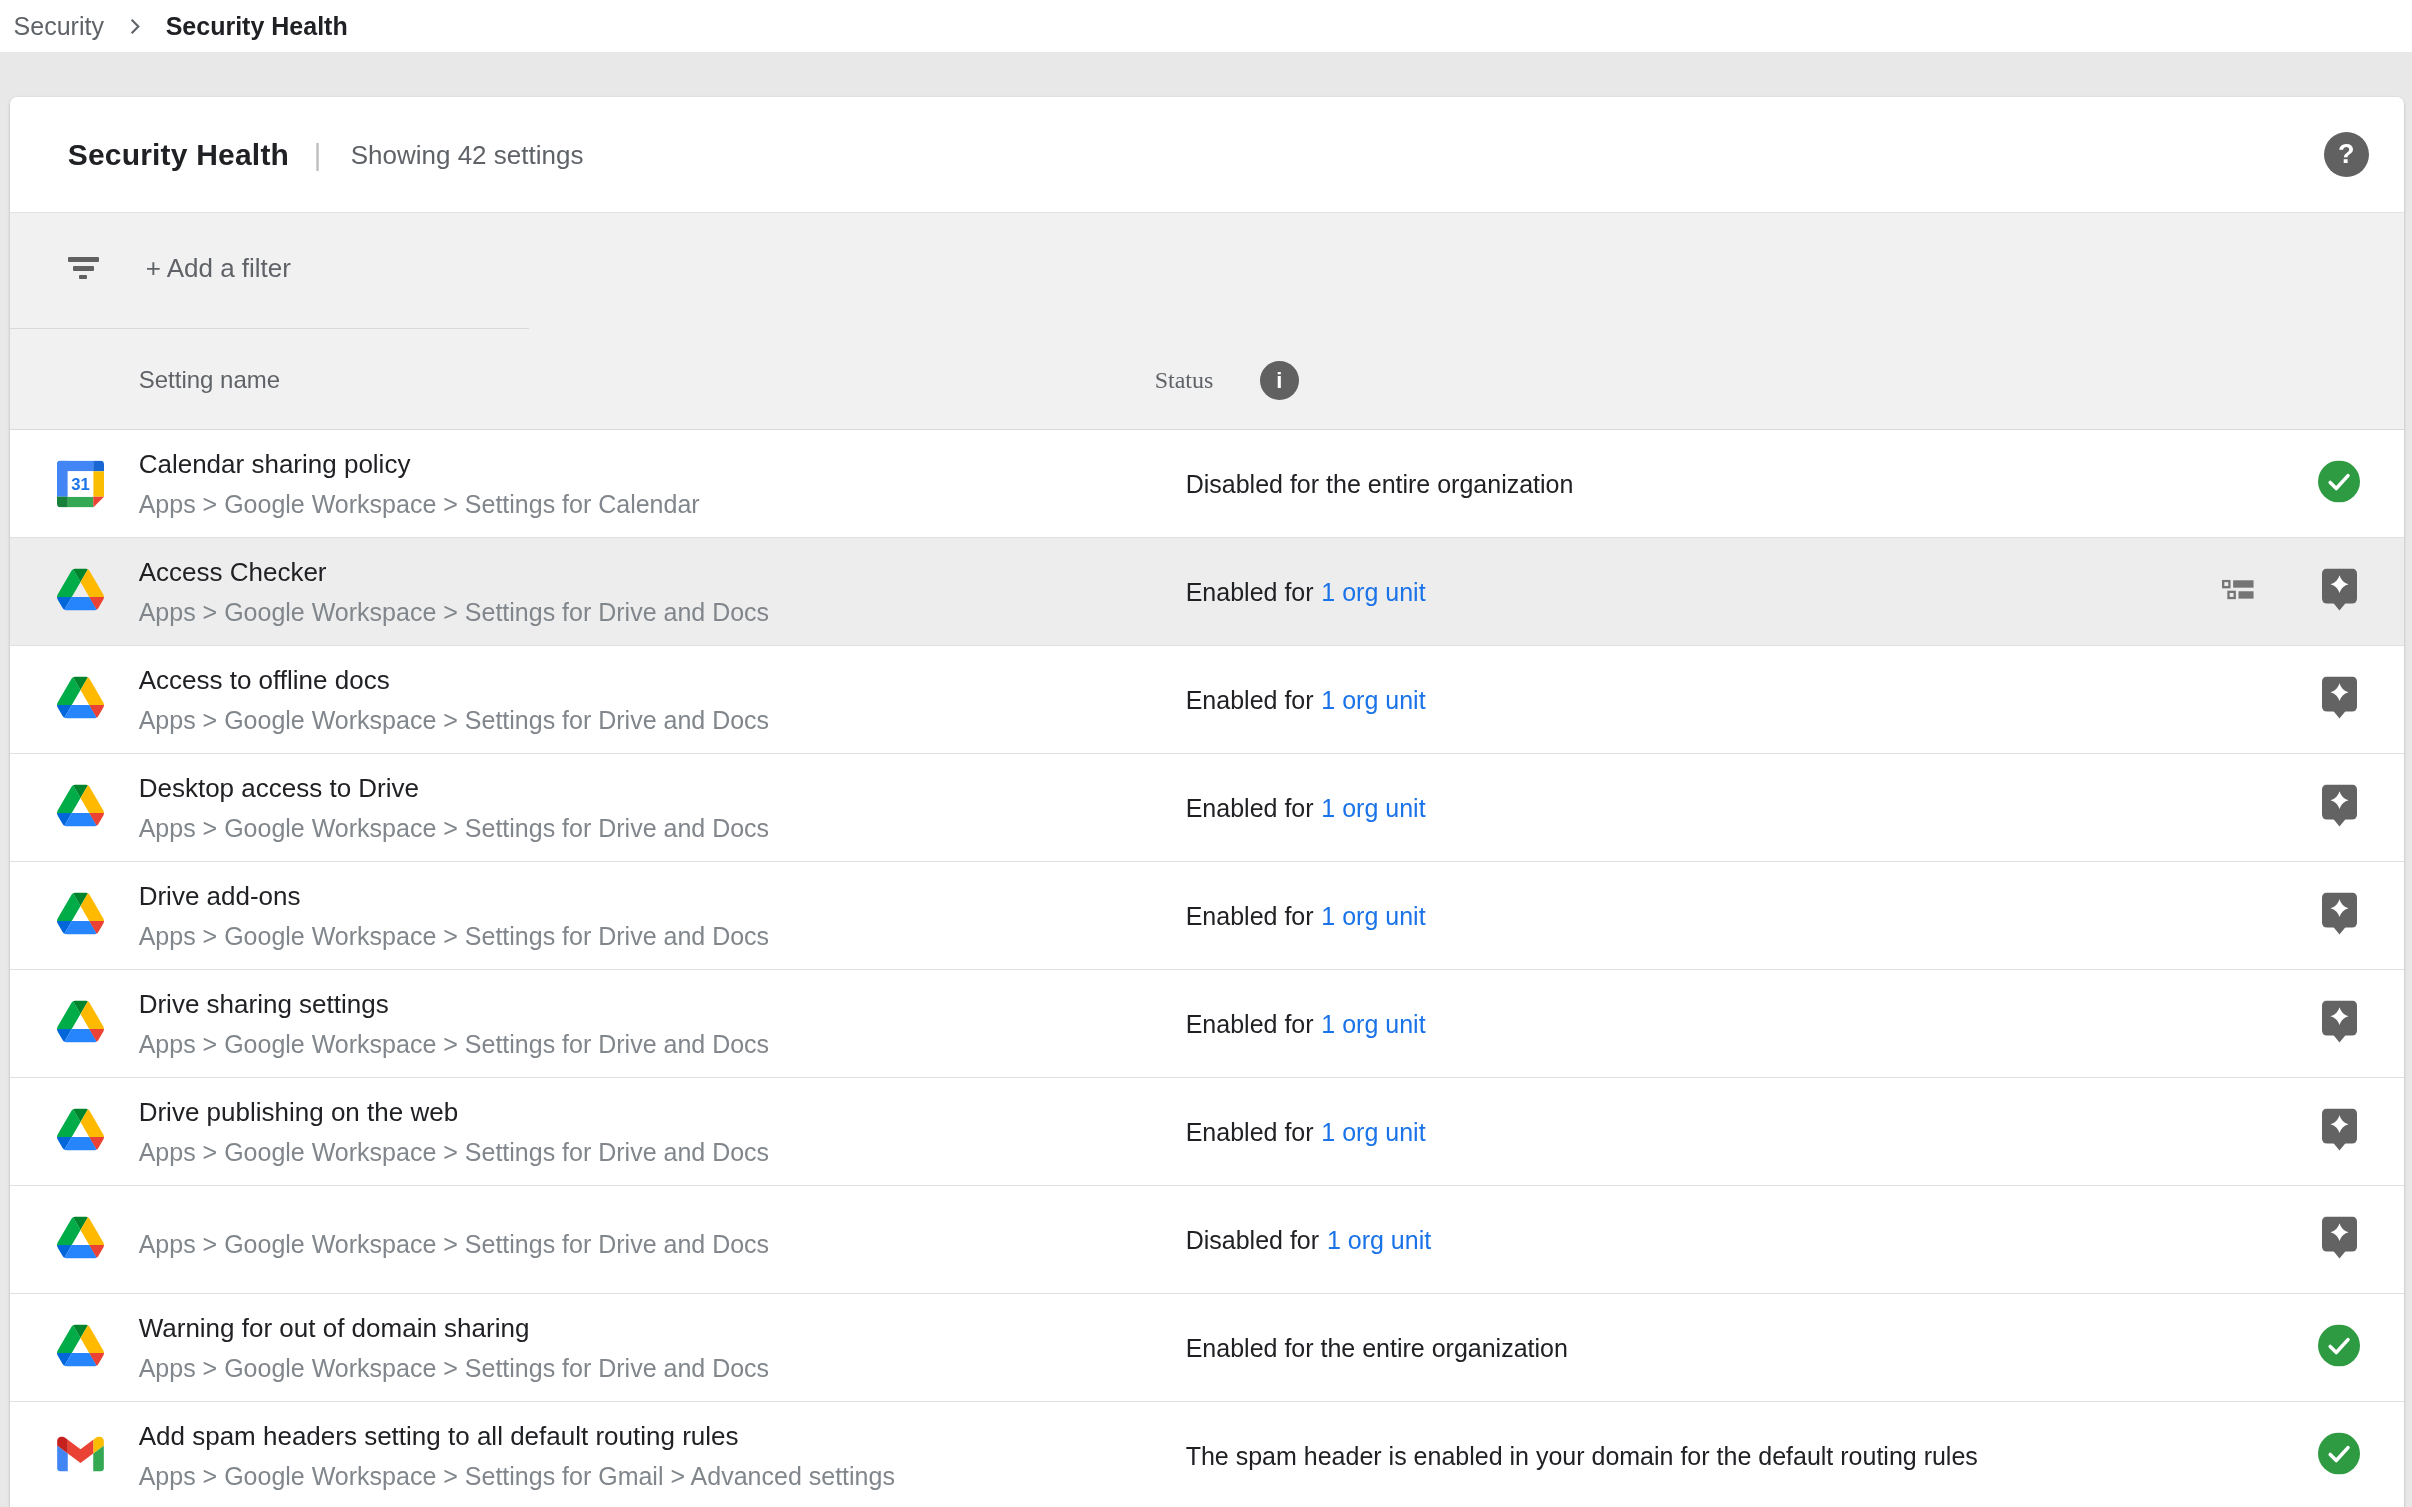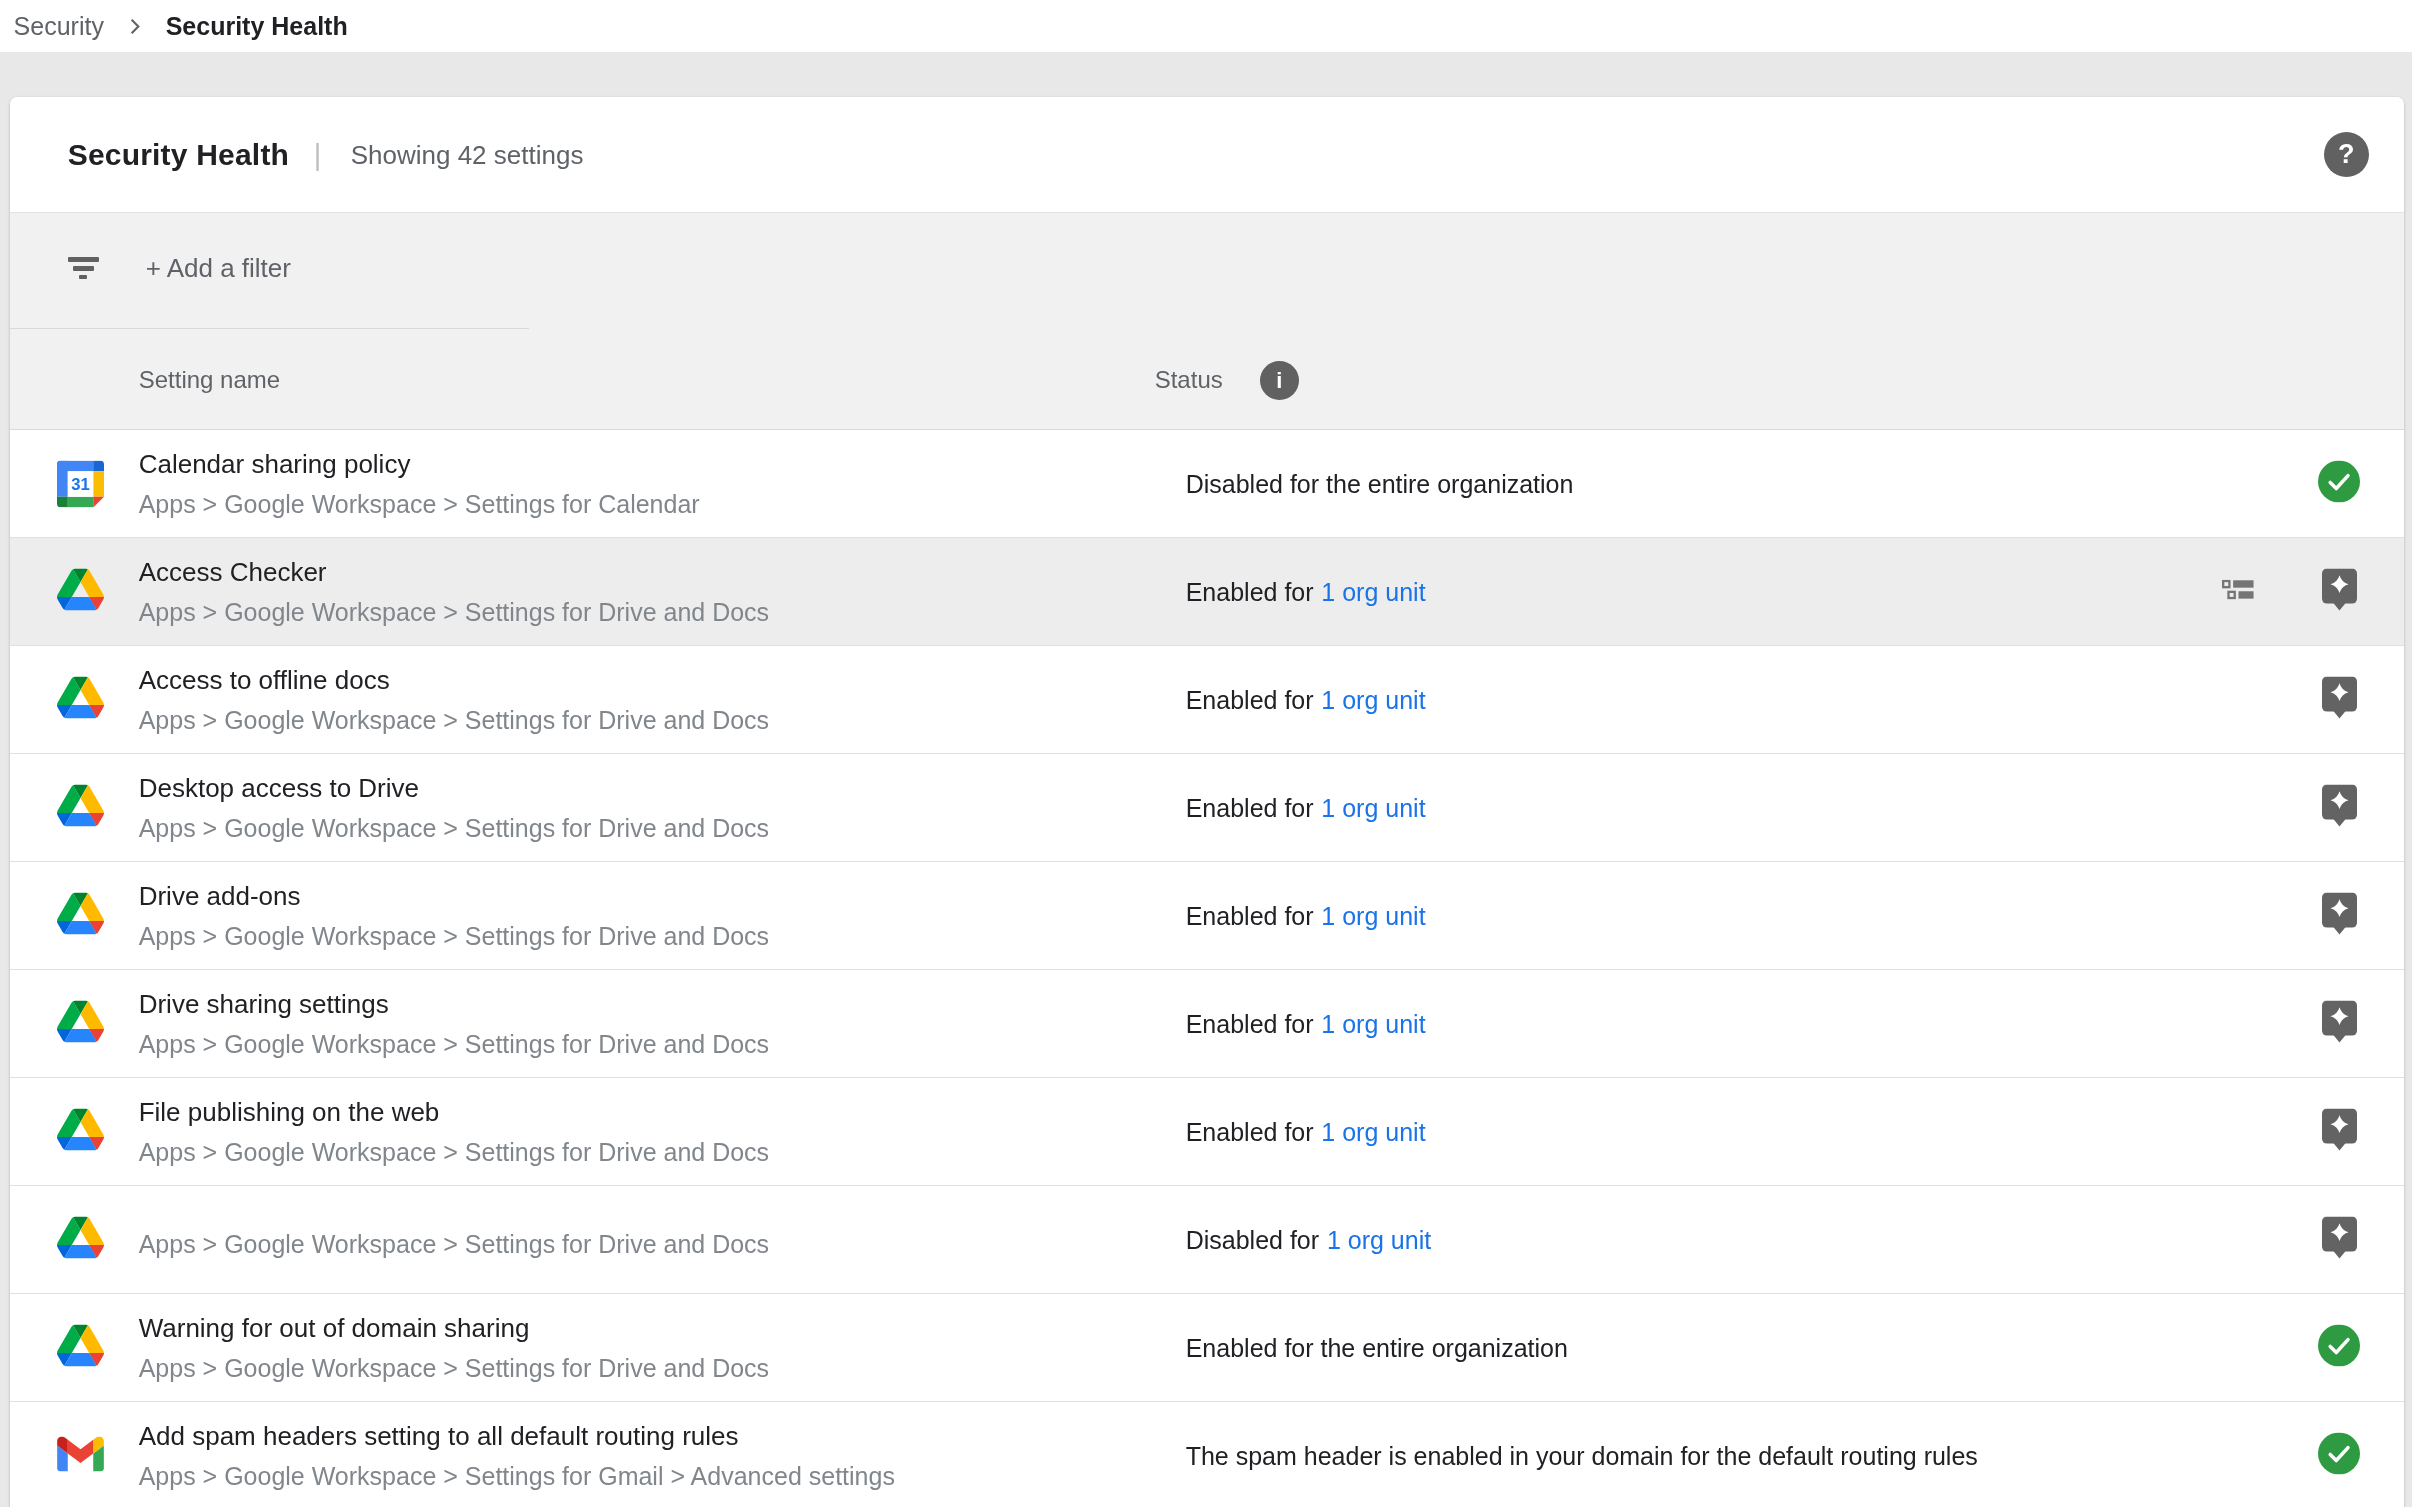--- a/index.html
+++ b/index.html
@@ -62,21 +62,21 @@
     position:absolute; left:136px; top:55px; transform:translateY(-50%);
     font-size:26px; color:var(--text-muted); cursor:pointer;
   }
   .filter-divider{position:absolute; top:115px; left:0; width:519px; height:1px; background:#d8d8d8;}
   .table-header{position:absolute; left:0; top:115px; right:0; bottom:0;}
   .col-label{
     position:absolute; top:52px; transform:translateY(-50%);
     font-size:24px; color:var(--text-muted); font-weight:500;
   }
   .col-setting{left:129px;}
-  .col-status{left:1145px;}
+  .col-status{left:1145px;font-family:Liberation Serif, serif;}
   .info-btn{
     position:absolute; left:1250px; top:33px; width:39px; height:39px; border-radius:50%;
     background:#616161; color:#fff; display:flex; align-items:center; justify-content:center;
     font-size:22px; font-weight:700; font-style:normal; cursor:pointer;
   }
   
   .rows{position:relative;}
   .row{
     position:relative; height:108px; background:#fff;
     border-bottom:1px solid var(--divider); cursor:pointer;
@@ -350,21 +350,21 @@
       <path fill="#0066da" d="m6.6 66.85 3.85 6.65c.8 1.4 1.95 2.5 3.3 3.3l13.75-23.8h-27.5c0 1.55.4 3.1 1.2 4.5z"></path>
       <path fill="#00ac47" d="m43.65 25-13.75-23.8c-1.35.8-2.5 1.9-3.3 3.3l-25.4 44a9.06 9.06 0 0 0-1.2 4.5h27.5z"></path>
       <path fill="#ea4335" d="m73.55 76.8c1.35-.8 2.5-1.9 3.3-3.3l1.6-2.75 7.65-13.25c.8-1.4 1.2-2.95 1.2-4.5h-27.5l5.85 11.5z"></path>
       <path fill="#00832d" d="m43.65 25 13.75-23.8c-1.35-.8-2.9-1.2-4.5-1.2h-18.5c-1.6 0-3.15.45-4.5 1.2z"></path>
       <path fill="#2684fc" d="m59.8 53h-32.3l-13.75 23.8c1.35.8 2.9 1.2 4.5 1.2h50.8c1.6 0 3.15-.45 4.5-1.2z"></path>
       <path fill="#ffba00" d="m73.4 26.5-12.7-22c-.8-1.4-1.95-2.5-3.3-3.3l-13.75 23.8 16.15 28h27.45c0-1.55-.4-3.1-1.2-4.5z"></path>
     </svg>
   </span>
         </span>
     <div class="row-text">
-      <div class="row-title">File publishing on the web</div>
+      <div class="row-title">Drive publishing on the web</div>
       <div class="row-path">Apps &gt; Google Workspace &gt; Settings for Drive and Docs</div>
     </div>
     <div class="status-cell">
       <span class="status-text">Enabled for</span><a class="status-link" href="#">1 org unit</a>
     </div>
 
     <span class="status-icon-slot">
           <span class="recommendation-badge-icon">
     <svg width="35" height="43" viewBox="0 0 36 44">
       <rect class="badge-bg" x="0" y="0" width="36" height="36" rx="5"></rect>

